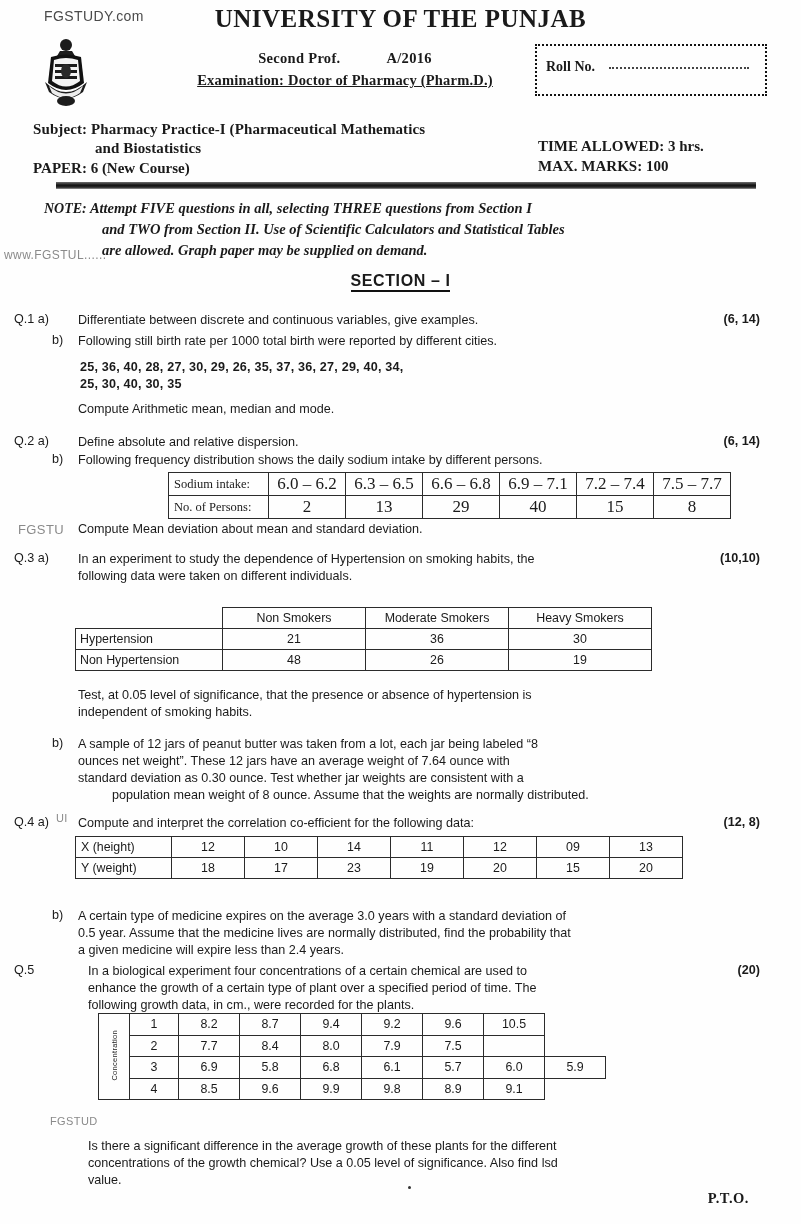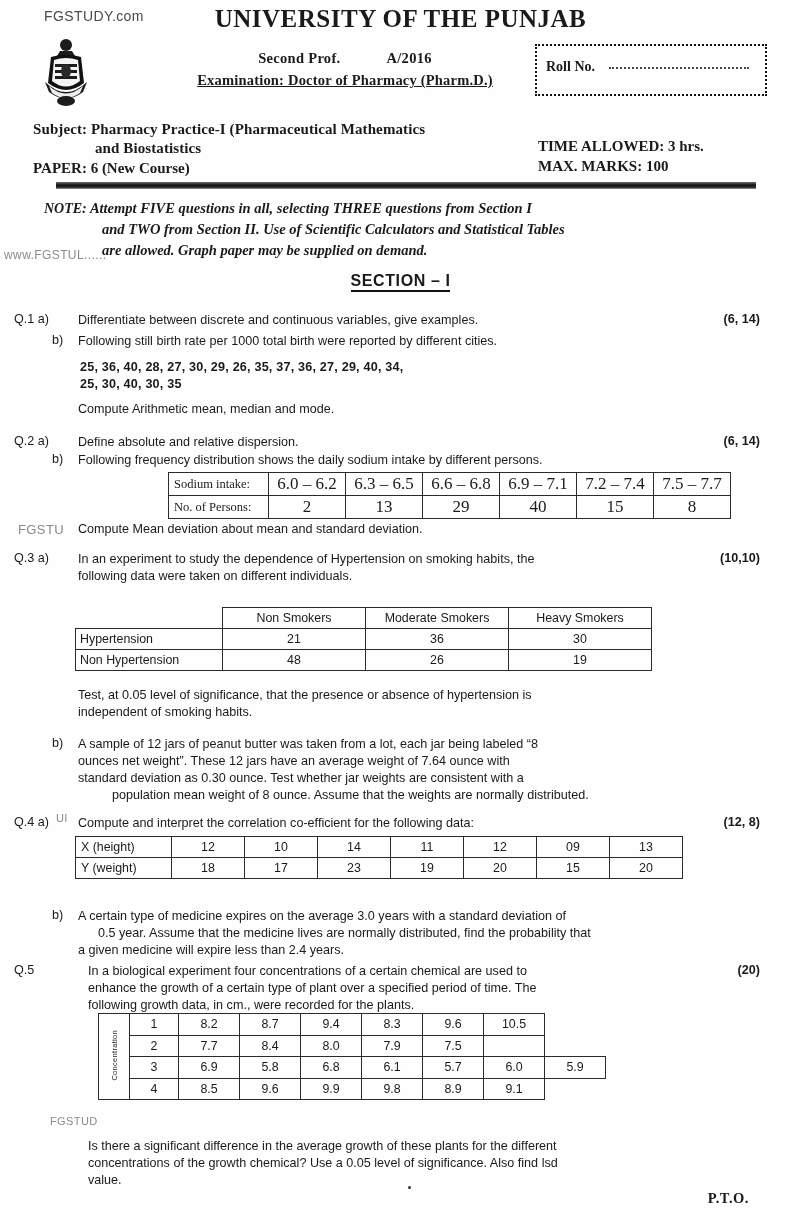--- a/index.html
+++ b/index.html
@@ -266,40 +266,40 @@
       <td>19</td>
       <td>20</td>
       <td>15</td>
       <td>20</td>
     </tr>
   </tbody>
     </table>
 
   <div class="qlab" style="left:52px;top:908px;">b)</div>
   <div class="body just" style="left:78px;top:908px;width:620px;">A certain type of medicine expires on the average 3.0 years with a standard deviation of</div>
-  <div class="body just" style="left:78px;top:925px;width:620px;margin-left:20px;">0.5 year. Assume that the medicine lives are normally distributed, find the probability that</div>
+  <div class="body just" style="left:78px;top:925px;width:620px;">0.5 year. Assume that the medicine lives are normally distributed, find the probability that</div>
   <div class="body" style="left:78px;top:942px;width:620px;">a given medicine will expire less than 2.4 years.</div>
 
   <div class="qno" style="left:14px;top:963px;">Q.5</div>
   <div class="body just" style="left:88px;top:963px;width:590px;">In a biological experiment four concentrations of a certain chemical are used to</div>
   <div class="body just" style="left:88px;top:980px;width:590px;">enhance the growth of a certain type of plant over a specified period of time. The</div>
   <div class="body" style="left:88px;top:997px;width:590px;">following growth data, in cm., were recorded for the plants.</div>
   <div class="marks" style="left:690px;top:963px;">(20)</div>
 
   <table class="t-growth">
     <tbody>
         <tr>
       <td class="rotcell" rowspan="4">
         <span class="rot">Concentration</span>
       </td>
       <td class="idx">1</td>
       <td>8.2</td>
       <td>8.7</td>
       <td>9.4</td>
-      <td>8.3</td>
+      <td>9.2</td>
       <td>9.6</td>
       <td>10.5</td>
       <td class="nocell"></td>
     </tr>
     <tr>
       <td class="idx">2</td>
       <td>7.7</td>
       <td>8.4</td>
       <td>8.0</td>
       <td>7.9</td>

